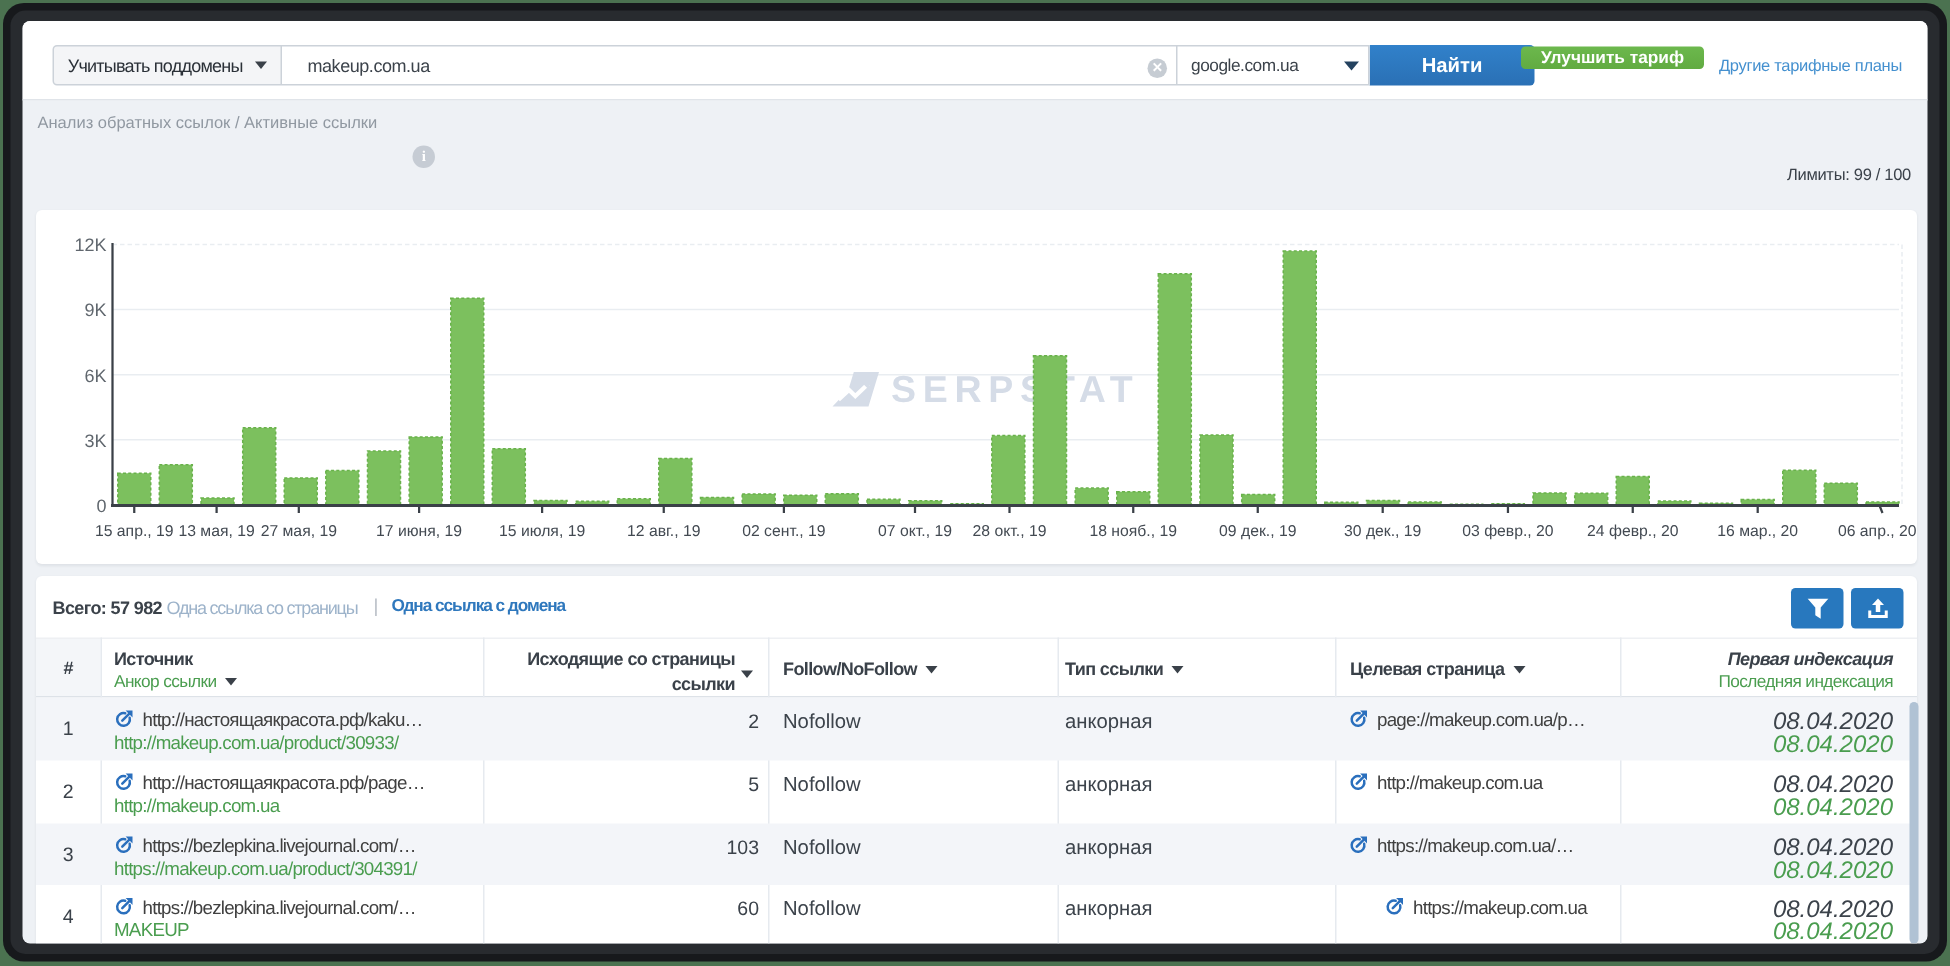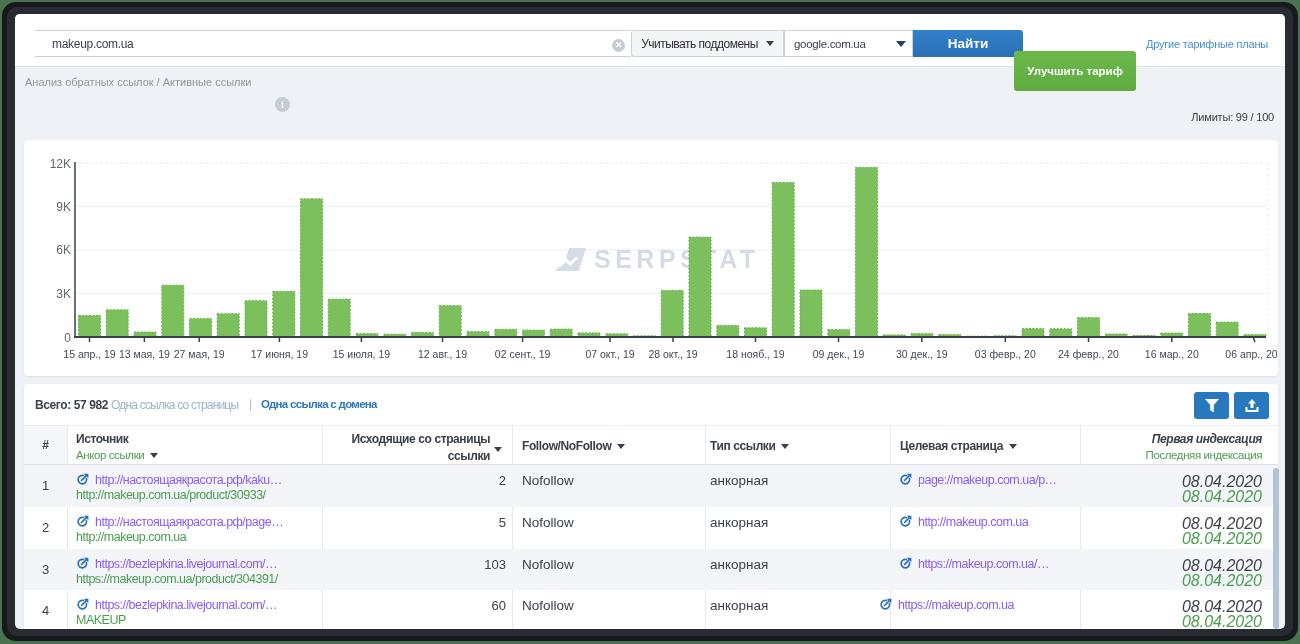--- a/index.html
+++ b/index.html
@@ -11,21 +11,21 @@
 
 #toolbar { position:absolute; left:0; top:0; width:100%; height:53px; background:#fff; border-bottom:1px solid #e0e4e9; }
 #sgroup { position:absolute; left:20px; top:16px; height:27px; display:flex; }
 #dd1 { width:153px; background:#f4f5f7; border:1px solid #ccd2d9; border-radius:3px 0 0 3px; display:flex; align-items:center; justify-content:center; font-size:12px; letter-spacing:-0.5px; color:#2b3138; white-space:nowrap; }
 #dd1 .car { width:0; height:0; border-left:4.5px solid transparent; border-right:4.5px solid transparent; border-top:5px solid #3a4149; margin-left:8px; }
 #sinput { width:596px; background:#fff; border-top:1px solid #ccd2d9; border-bottom:1px solid #ccd2d9; font-size:12px; letter-spacing:-0.3px; color:#3c434b; padding-left:17px; display:flex; align-items:center; position:relative; }
 #clearx { position:absolute; right:6px; top:8px; width:13px; height:13px; border-radius:50%; background:#c6ccd3; color:#fff; font-size:9px; line-height:13px; text-align:center; font-weight:bold; }
 #sel2 { width:129px; background:#fff; border:1px solid #ccd2d9; font-size:11.5px; letter-spacing:-0.3px; color:#3c434b; display:flex; align-items:center; padding-left:9px; position:relative; }
 #sel2 .car { position:absolute; right:6px; top:10px; width:0; height:0; border-left:5px solid transparent; border-right:5px solid transparent; border-top:6px solid #24425f; }
 #btnfind { width:110px; background:linear-gradient(#3181ca,#2a70b5); border-radius:0 3px 3px 0; color:#fff; font-size:13.5px; font-weight:bold; display:flex; align-items:center; justify-content:center; }
-#btngreen { position:absolute; left:999px; top:17px; width:122px; height:40px; background:linear-gradient(#6cb84d,#61ab41); border-radius:3px; color:#fff; font-size:11.5px; font-weight:bold; display:flex; align-items:center; justify-content:center;margin-top:20px; }
+#btngreen { position:absolute; left:999px; top:17px; width:122px; height:15px; background:linear-gradient(#6cb84d,#61ab41); border-radius:3px; color:#fff; font-size:11.5px; font-weight:bold; display:flex; align-items:center; justify-content:center; }
 #tariffs { position:absolute; right:17px; top:24px; font-size:11px; letter-spacing:-0.2px; color:#4490cf; }
 
 #crumbs { position:absolute; left:10px; top:62px; font-size:11px; color:#9098a1; }
 #h1 { position:absolute; left:8px; top:72px; font-size:38px; color:#333a42; letter-spacing:-3.5px; }
 #info1 { position:absolute; left:260px; top:83px; width:15px; height:15px; border-radius:50%; background:#c6ccd4; color:#fff; font-size:10px; font-weight:bold; text-align:center; line-height:15px; font-family:"Liberation Serif",serif; }
 #limits { position:absolute; right:11px; top:85px; font-size:11px; letter-spacing:-0.2px; color:#3b424a;margin-top:12px; }
 
 #chartcard { position:absolute; left:9px; top:126px; width:1254px; height:236px; background:#fff; border-radius:4px; box-shadow:0 1px 2px rgba(40,50,60,0.08); }
 
 #tablecard { position:absolute; left:9px; top:370px; width:1254px; height:245px; background:#fff; border-radius:4px 4px 0 0; box-shadow:0 1px 2px rgba(40,50,60,0.08); }
@@ -41,37 +41,37 @@
 #thead .hb { font-weight:bold; letter-spacing:-0.4px; white-space:nowrap; }
 #thead .sub { font-size:11.5px; letter-spacing:-0.4px; white-space:nowrap; }
 .vline { position:absolute; top:41px; bottom:0; width:1px; background:#e6eaef; }
 .hdrcar { display:inline-block; width:0; height:0; border-left:4.5px solid transparent; border-right:4.5px solid transparent; border-top:5px solid #3a4149; margin-left:6px; vertical-align:1px; }
 .row { position:absolute; left:0; width:100%; height:42px; font-size:13.5px; }
 .row.odd { background:#f3f5f9; }
 .rnum { position:absolute; left:0; width:43px; text-align:center; top:13px; color:#3b424a; font-size:13px; }
 .l1 { position:absolute; top:7.5px; white-space:nowrap; }
 .l2 { position:absolute; top:22.5px; white-space:nowrap; }
 .lnk { font-size:12.5px; letter-spacing:-0.5px; }
-.blue { color:#8b5cf6; }
+.blue { color:#404040; }
 .green { color:#4a9d4f; }
 .dark { color:#3c434b; }
 .dt { font-size:16px;font-style:italic; }
 .num { position:absolute; right:772px; top:8px; color:#3b424a; font-size:13px; }
 .exticon { display:inline-block; vertical-align:-1px; margin-right:6px; }
 
 #sbthumb { position:absolute; right:6px; top:454px; width:6px; height:161px; border-radius:3px; background:#b0c2d4; z-index:9; }
 </style>
 </head>
 <body>
 <div id="frame"></div>
 <div id="content">
   <div id="toolbar">
     <div id="sgroup">
+      <div id="dd1">Учитывать поддомены<span class="car"></span></div>
       <div id="sinput">makeup.com.ua<span id="clearx">✕</span></div>
-      <div id="dd1">Учитывать поддомены<span class="car"></span></div>
       <div id="sel2">google.com.ua<span class="car"></span></div>
       <div id="btnfind">Найти</div>
     </div>
     <div id="btngreen">Улучшить тариф</div>
     <div id="tariffs">Другие тарифные планы</div>
   </div>
   <div id="crumbs">Анализ обратных ссылок / Активные ссылки</div>
   <div id="info1">i</div>
   <div id="limits">Лимиты: 99 / 100</div>
   <div id="chartcard">
@@ -270,21 +270,21 @@
       <span class="rnum">4</span>
       <span class="l1 lnk" style="left:53px;"><span class="exticon"><svg width="12" height="12" viewBox="0 0 13 13">
               <path d="M10.24 6.01 A 4.6 4.6 0 1 1 6.99 2.76" fill="none" stroke="#2a6fbd" stroke-width="1.8" stroke-linecap="round"></path>
               <path d="M4.9 8.1 L9.8 3.2" stroke="#2a6fbd" stroke-width="1.8" stroke-linecap="round"></path>
               <path d="M7.3 0.7 h5 L12.3 5.7 z" fill="#2a6fbd"></path>
             </svg></span><span class="blue">https://bezlepkina.livejournal.com/…</span></span>
       <span class="l2 lnk green" style="left:52px;">MAKEUP</span>
       <span class="num">60</span>
       <span class="l1 dark" style="left:498px;">Nofollow</span>
       <span class="l1 dark" style="left:686px;">анкорная</span>
-      <span class="l1 lnk" style="left:856px;"><span class="exticon"><svg width="12" height="12" viewBox="0 0 13 13">
+      <span class="l1 lnk" style="left:900px;"><span class="exticon"><svg width="12" height="12" viewBox="0 0 13 13">
               <path d="M10.24 6.01 A 4.6 4.6 0 1 1 6.99 2.76" fill="none" stroke="#2a6fbd" stroke-width="1.8" stroke-linecap="round"></path>
               <path d="M4.9 8.1 L9.8 3.2" stroke="#2a6fbd" stroke-width="1.8" stroke-linecap="round"></path>
               <path d="M7.3 0.7 h5 L12.3 5.7 z" fill="#2a6fbd"></path>
             </svg></span><span class="blue">https://makeup.com.ua</span></span>
       <span class="l1 dark dt" style="right:16px;">08.04.2020</span>
       <span class="l2 green dt" style="right:16px;">08.04.2020</span>
     </div>
   </div>
   <div id="sbthumb"></div>
 </div>

